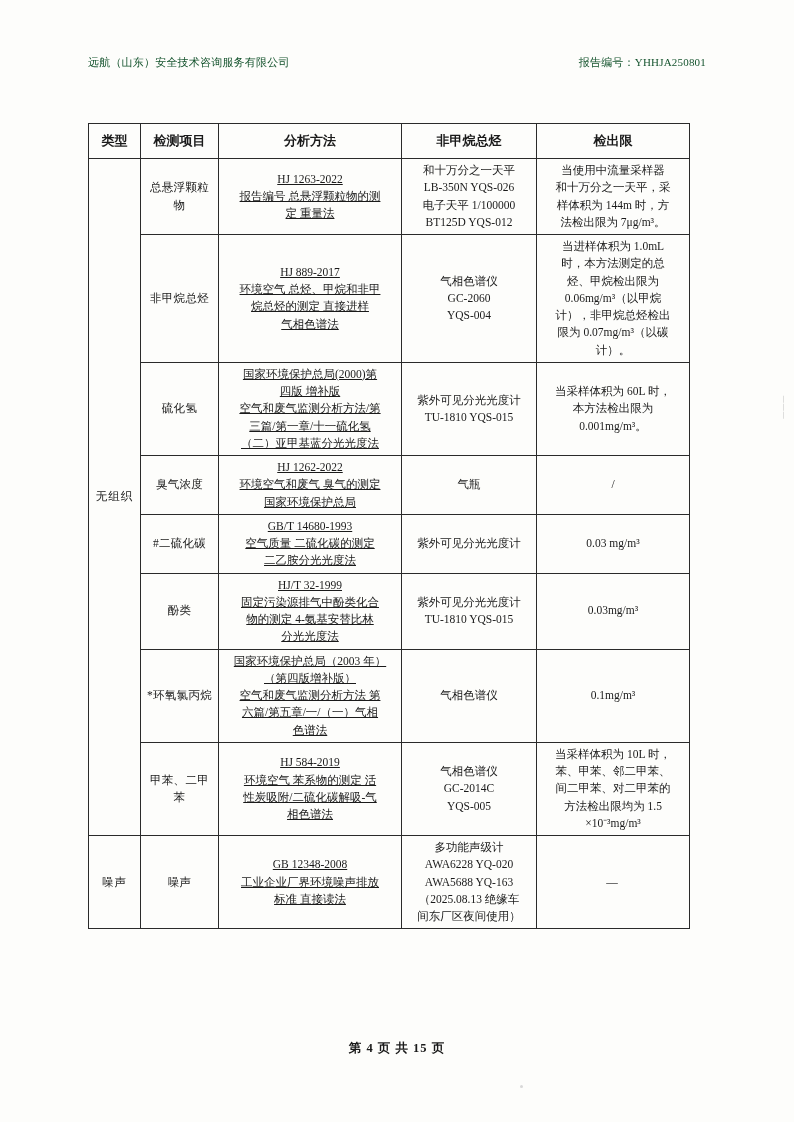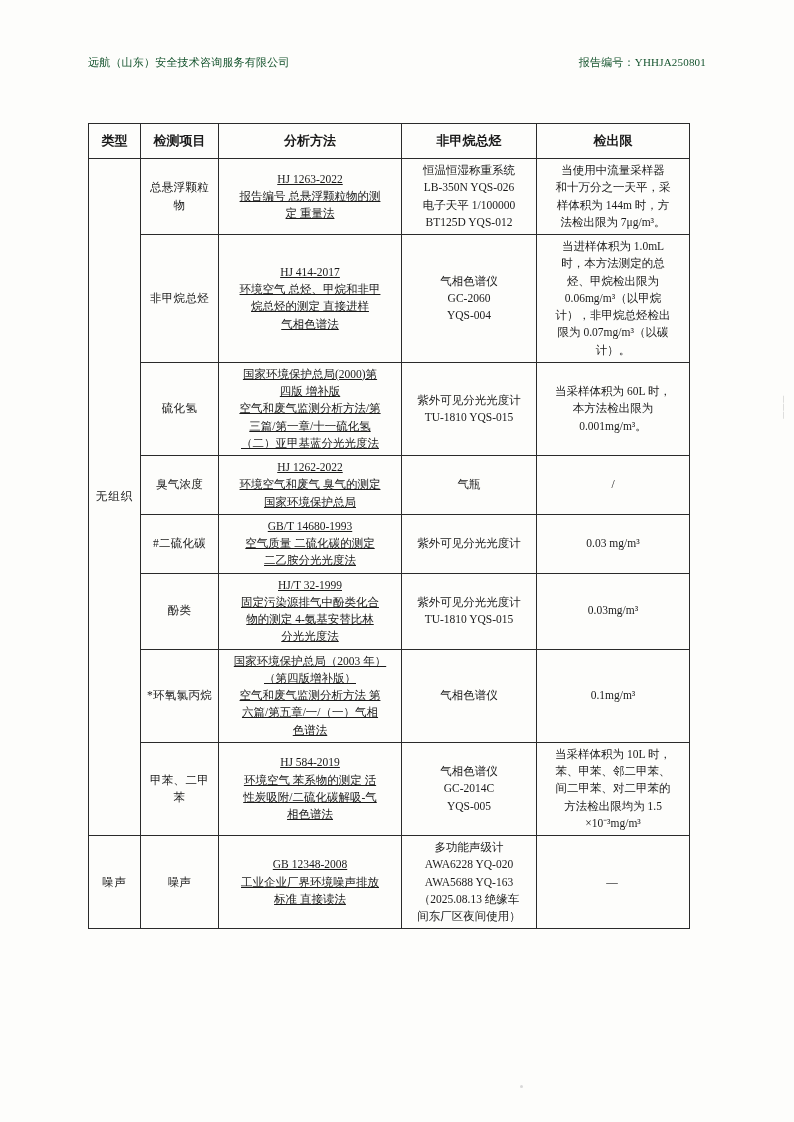--- a/index.html
+++ b/index.html
@@ -162,37 +162,37 @@
 
       <tr>
         <td class="cat" rowspan="8">无组织</td>
         <td class="item">总悬浮颗粒物</td>
         <td class="method">
           <span class="ln">HJ 1263-2022</span>
           <span class="ln">报告编号 总悬浮颗粒物的测</span>
           <span class="ln">定 重量法</span>
         </td>
         <td class="instr">
-          <span class="ln">恒温恒湿称重系统</span>
+          <span class="ln">和十万分之一天平</span>
           <span class="ln">LB-350N  YQS-026</span>
           <span class="ln">电子天平 1/100000</span>
           <span class="ln">BT125D YQS-012</span>
         </td>
         <td class="limit justify">
           <span class="ln">当使用中流量采样器</span>
           <span class="ln">和十万分之一天平，采</span>
           <span class="ln">样体积为 144m 时，方</span>
           <span class="ln">法检出限为 7μg/m³。</span>
         </td>
       </tr>
 
       <tr>
         <td class="item">非甲烷总烃</td>
         <td class="method">
-          <span class="ln">HJ 414-2017</span>
+          <span class="ln">HJ 889-2017</span>
           <span class="ln">环境空气 总烃、甲烷和非甲</span>
           <span class="ln">烷总烃的测定 直接进样</span>
           <span class="ln">气相色谱法</span>
         </td>
         <td class="instr">
           <span class="ln">气相色谱仪</span>
           <span class="ln">GC-2060</span>
           <span class="ln">YQS-004</span>
         </td>
         <td class="limit justify">
@@ -327,16 +327,17 @@
           <span class="ln">（2025.08.13 绝缘车</span>
           <span class="ln">间东厂区夜间使用）</span>
         </td>
         <td class="limit">
           <span class="ln dash">—</span>
         </td>
       </tr>
     </tbody>
   </table>
 
+  <div class="footer">第 4 页 共 15 页</div>
 
   <div class="margin-mark" style="top:390px;">｜｜｜</div>
   <div class="spot" style="left:520px; top:1085px;"></div>
 </div>
 
 </body></html>

